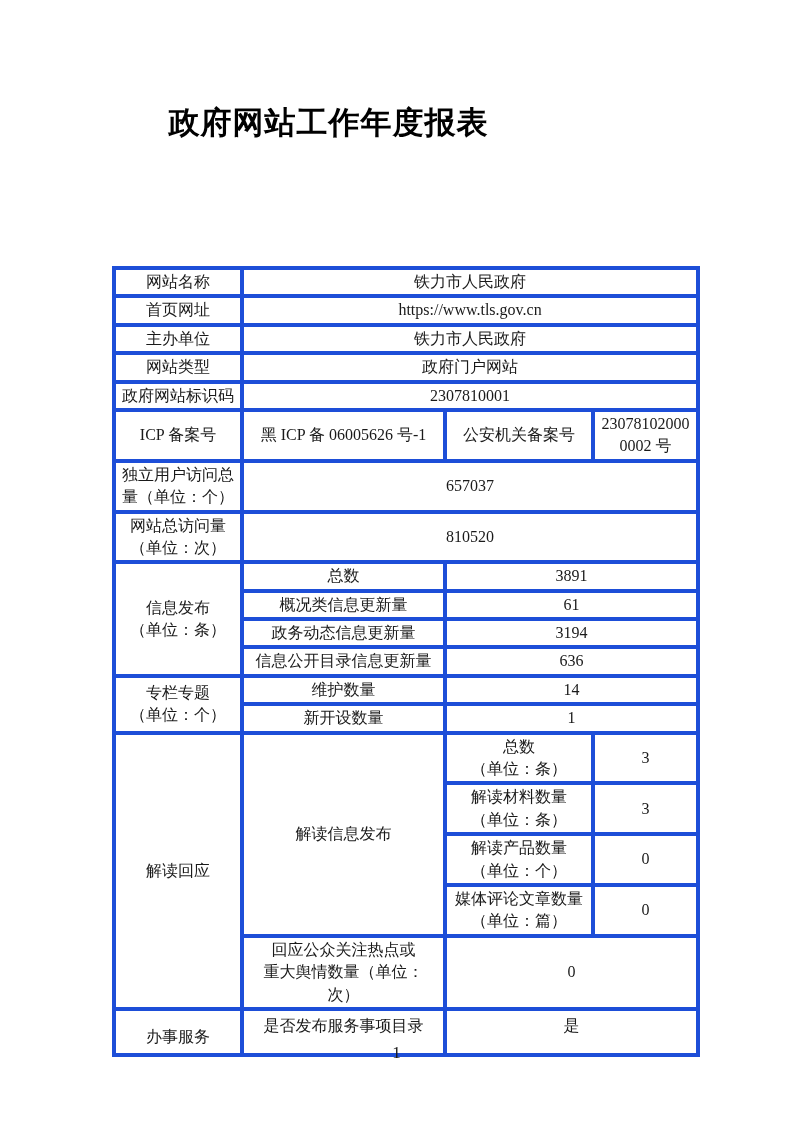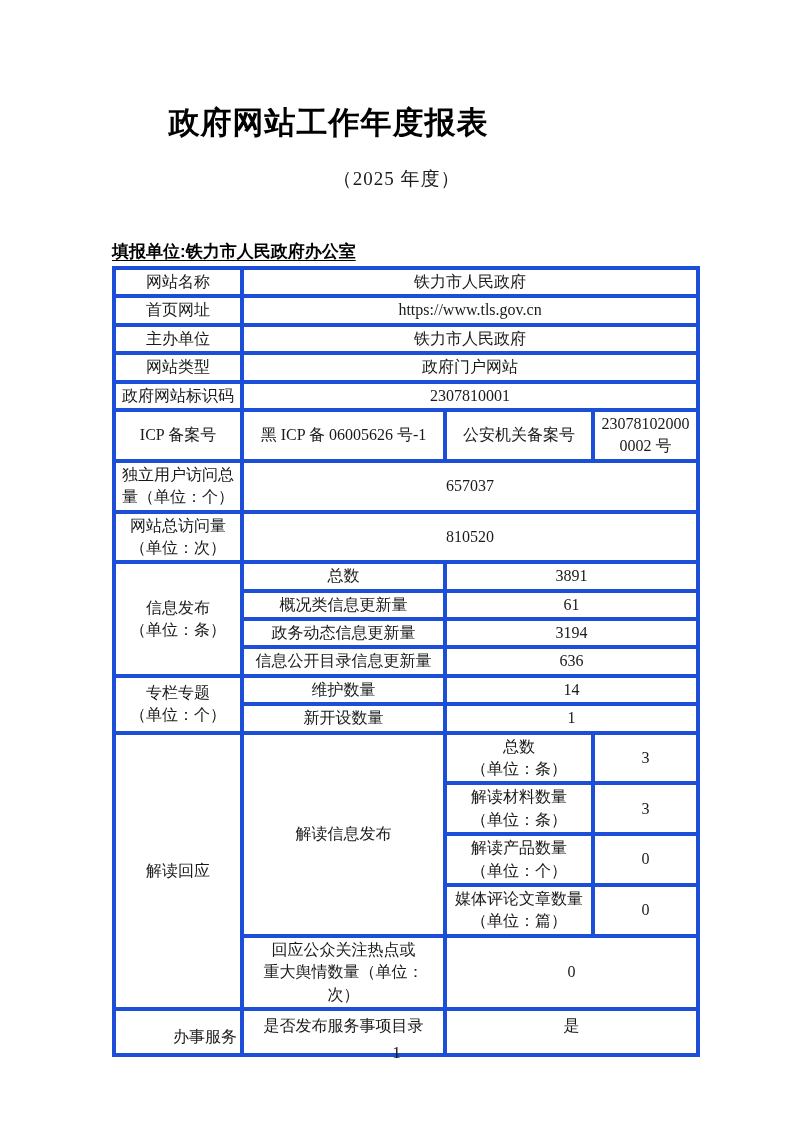--- a/index.html
+++ b/index.html
@@ -69,41 +69,39 @@
     padding: 1px 3px;
     line-height: 1.4;
     overflow: hidden;
   }
   tr.r-s     { height: 27px; }
   tr.r-icp   { height: 45px; margin-left: 7px; }
   tr.r-visit { height: 50px; padding-left: 40px; }
   tr.r-interp{ height: 46px; }
   tr.r-hot   { height: 68px; }
   tr.r-svc   { height: 46px; }
-  td.services-label-cell { vertical-align: bottom; padding-bottom: 5px; text-align: right; }
+  td.services-label-cell { vertical-align: bottom; padding-bottom: 5px; }
   td.services-sub-cell,
   td.services-val-cell   { vertical-align: top; padding-top: 4px; }
   .page-number {
     position: absolute;
     top: 1043px;
     left: 0;
     width: 793px;
     text-align: center;
     font-size: 17px;
     color: #1a1a1a;
   }
 </style>
 </head>
 <body>
 
 <div class="page">
 
   <h1 class="doc-title">政府网站工作年度报表</h1>
-  <div class="doc-subtitle">（2025 年度）</div>
-  <div class="report-unit">填报单位:铁力市人民政府办公室</div>
 
   <table class="report-table">
     <colgroup>
       <col style="width:128px">
       <col style="width:203px">
       <col style="width:148px">
       <col style="width:105px">
     </colgroup>
     <tbody>
       <tr class="r-s">

